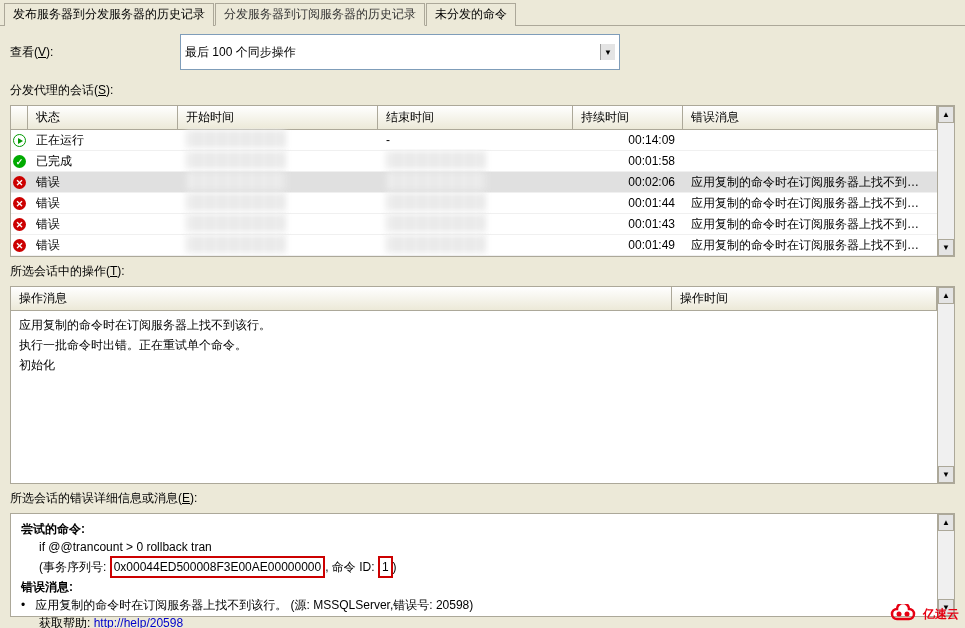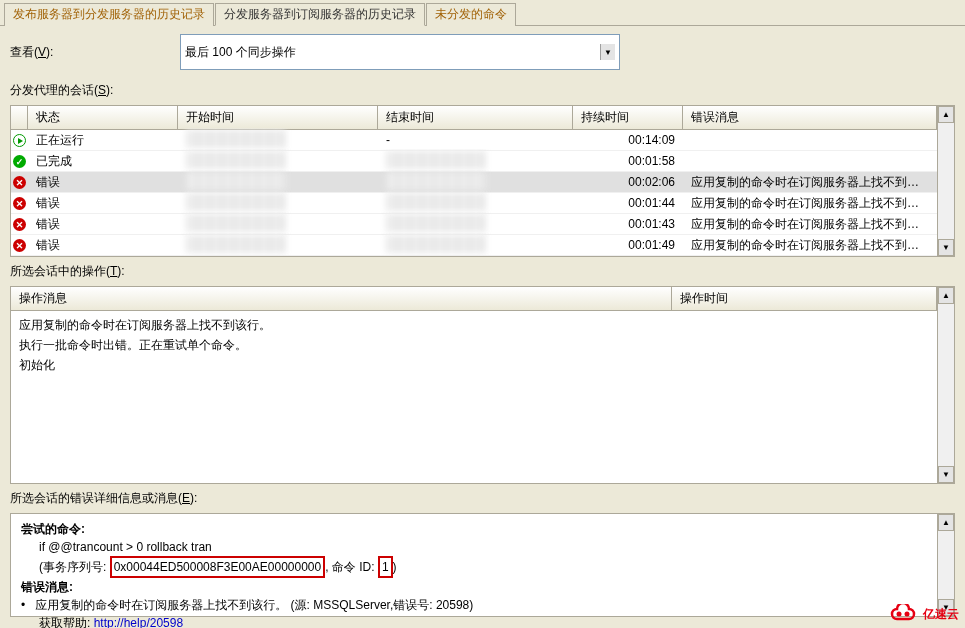--- a/index.html
+++ b/index.html
@@ -32,21 +32,21 @@
       color: #333;
       position: relative;
       top: 1px;
     }
     .tab.active {
       background: #ece9d8;
       border-bottom: 1px solid #ece9d8;
       font-weight: normal;
     }
     .tab:not(.active) {
-      color: #a16207;
+      color: #000000;
     }
     .view-row {
       display: flex;
       align-items: center;
       padding: 8px 10px;
     }
     .view-label {
       width: 170px;
     }
     .view-select {

